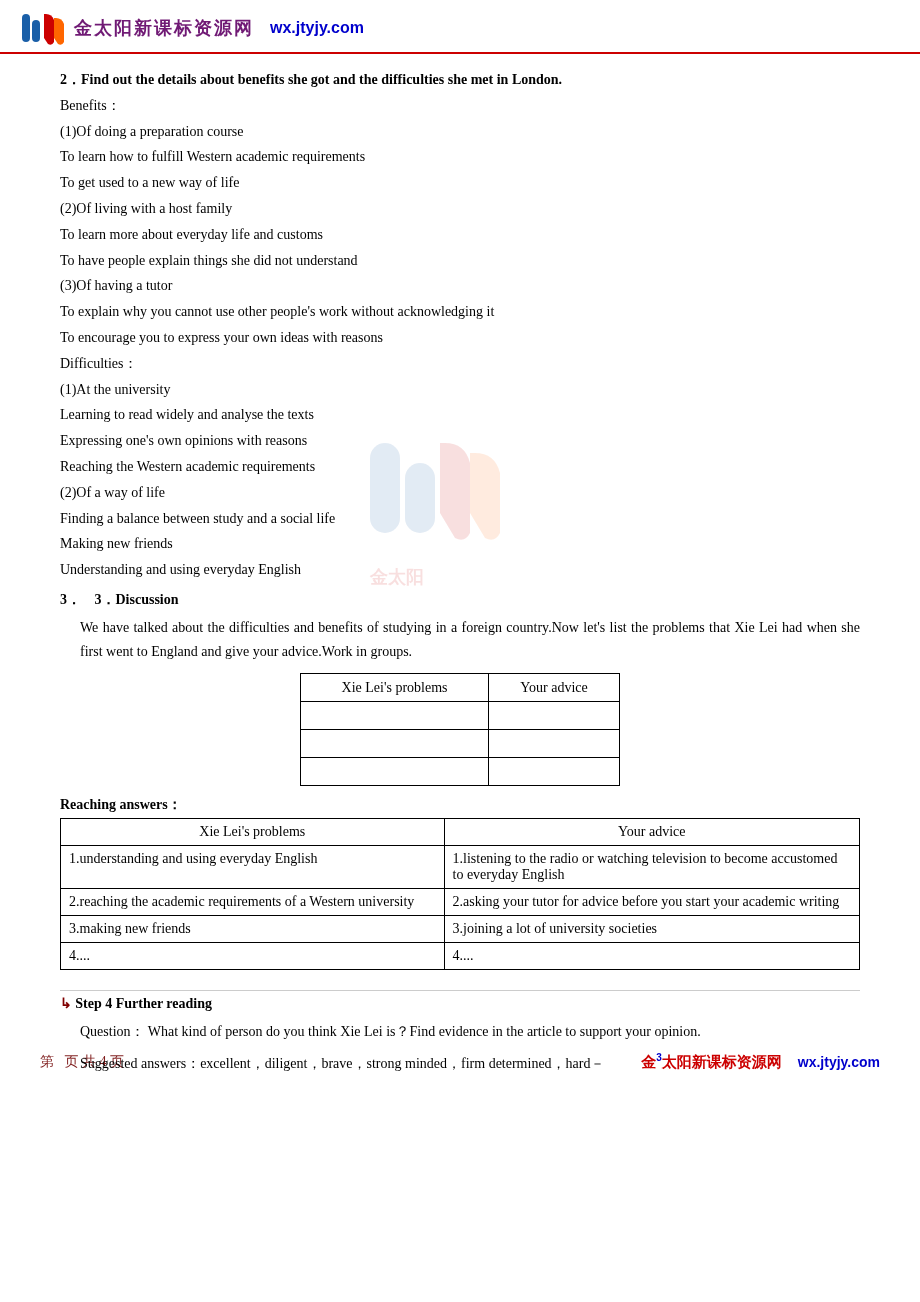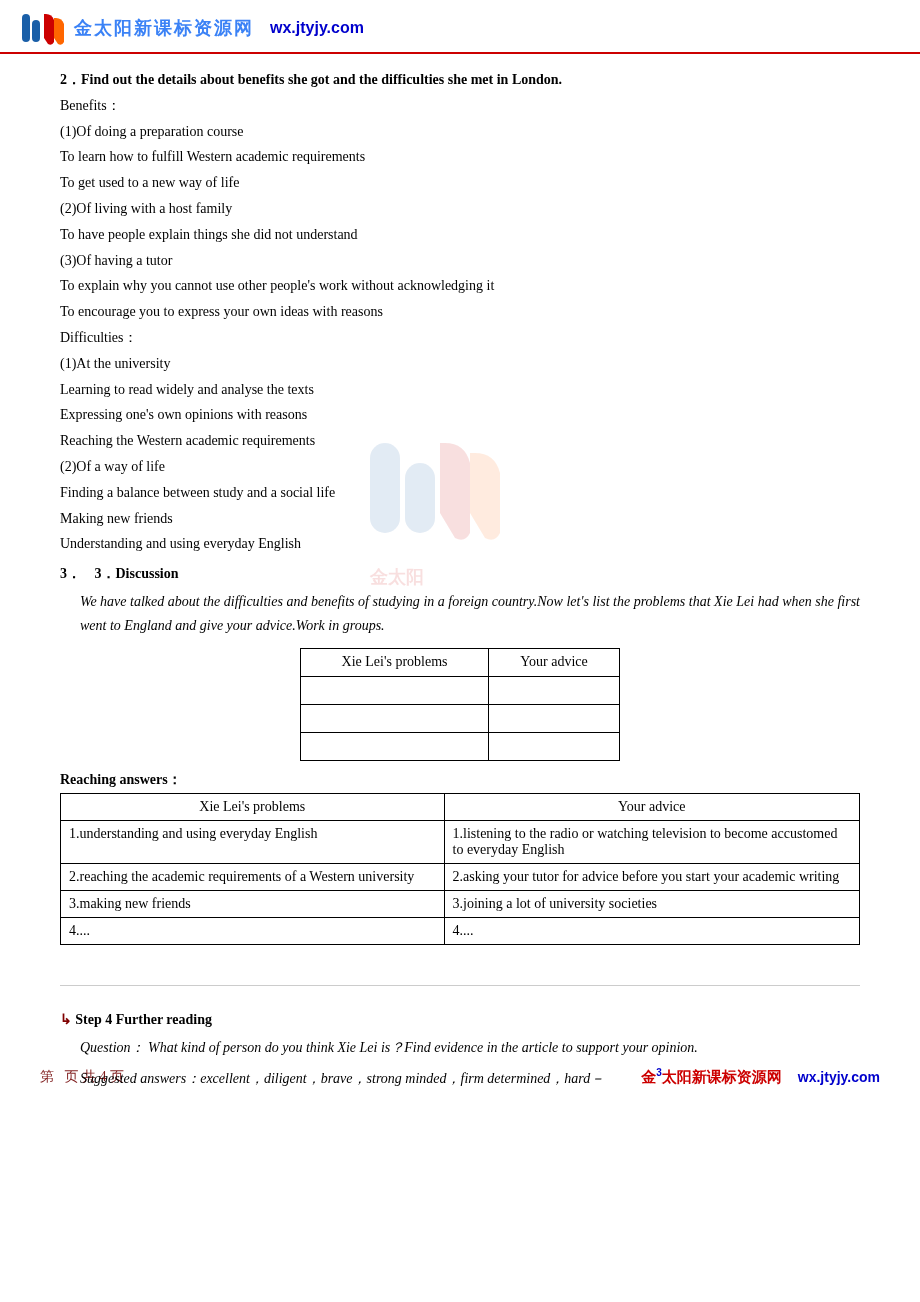--- a/index.html
+++ b/index.html
@@ -25,21 +25,21 @@
       align-items: center;
       gap: 6px;
     }
     .logo-icon {
       width: 48px;
       height: 36px;
     }
     .logo-text-cn {
       font-size: 18px;
       font-weight: bold;
-      color: #3b82f6;
+      color: #701a75;
       font-family: "SimHei", sans-serif;
       letter-spacing: 2px;
     }
     .logo-text-url {
       font-size: 16px;
       color: #00c;
       margin-left: 10px;
       font-family: Arial, sans-serif;
       font-weight: bold;
     }
@@ -54,21 +54,21 @@
       font-size: 14px;
       margin-bottom: 4px;
     }
 
     .body-text {
       font-size: 14px;
       line-height: 1.7;
       margin-bottom: 2px;
     }
 
-    .indent { margin-left: 20px; font-style: italic; }
+    .indent { margin-left: 20px; }
     .bold { font-weight: bold; }
 
     
     .table-center-wrap {
       display: flex;
       justify-content: center;
       margin: 10px 0;
     }
     .discussion-table {
       border-collapse: collapse;
@@ -114,22 +114,22 @@
       top: 423px;
       left: 50%;
       transform: translateX(-50%);
       opacity: 0.12;
       pointer-events: none;
       z-index: 0;
     }
 
     
     .step-section {
-      margin-top: 40px;
-      padding-top: 25px;
+      margin-top: 20px;
+      padding-top: 4px;
       border-top: 1px solid #ccc;
     }
     .step-heading {
       font-weight: bold;
       font-size: 14px;
       margin-bottom: 8px;
     }
     .step-arrow {
       color: #800000;
       font-size: 14px;
@@ -202,20 +202,21 @@
   <div class="content-wrapper">
     <div class="content">
 
       <div>
         <p class="section-heading body-text">2．Find out the details about benefits she got and the difficulties she met in London.</p>
         <p class="body-text">Benefits：</p>
         <p class="body-text">(1)Of doing a preparation course</p>
         <p class="body-text">To learn how to fulfill Western academic requirements</p>
         <p class="body-text">To get used to a new way of life</p>
         <p class="body-text">(2)Of living with a host family</p>
+        <p class="body-text">To learn more about everyday life and customs</p>
         <p class="body-text">To have people explain things she did not understand</p>
         <p class="body-text">(3)Of having a tutor</p>
         <p class="body-text">To explain why you cannot use other people's work without acknowledging it</p>
         <p class="body-text">To encourage you to express your own ideas with reasons</p>
 
         <p class="body-text">Difficulties：</p>
         <p class="body-text">(1)At the university</p>
         <p class="body-text">Learning to read widely and analyse the texts</p>
         <p class="body-text">Expressing one's own opinions with reasons</p>
         <p class="body-text">Reaching the Western academic requirements</p>

